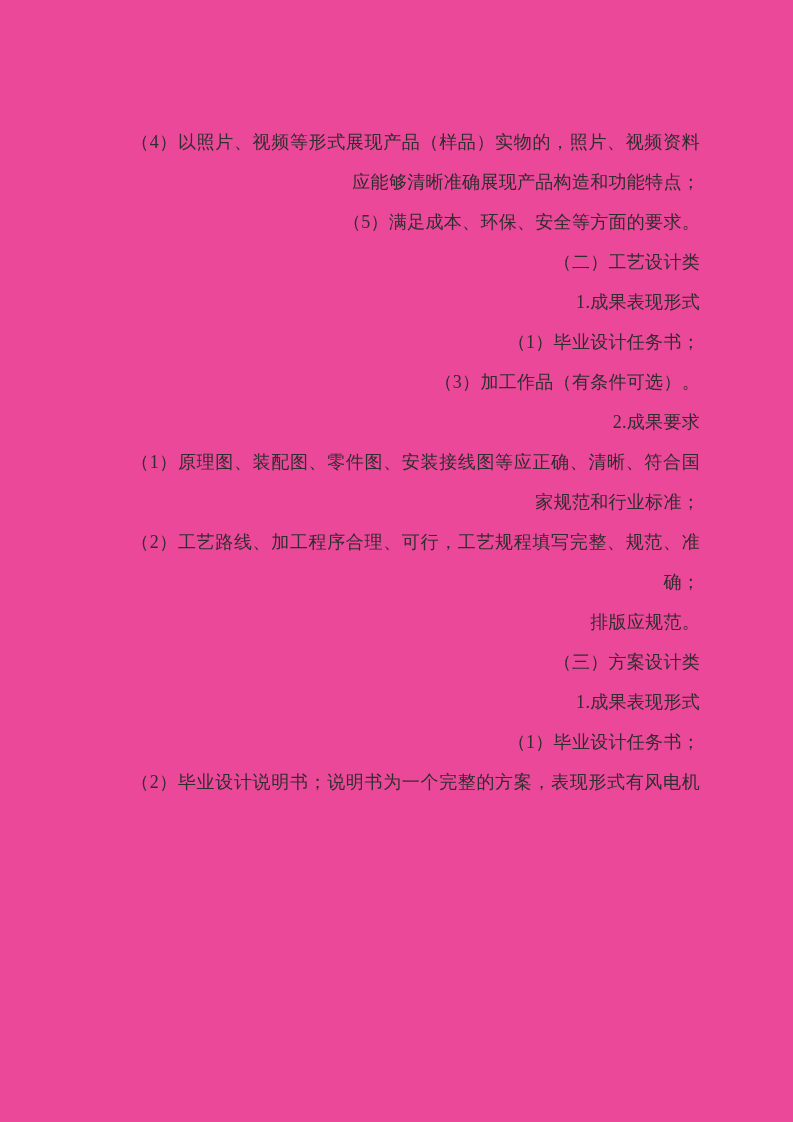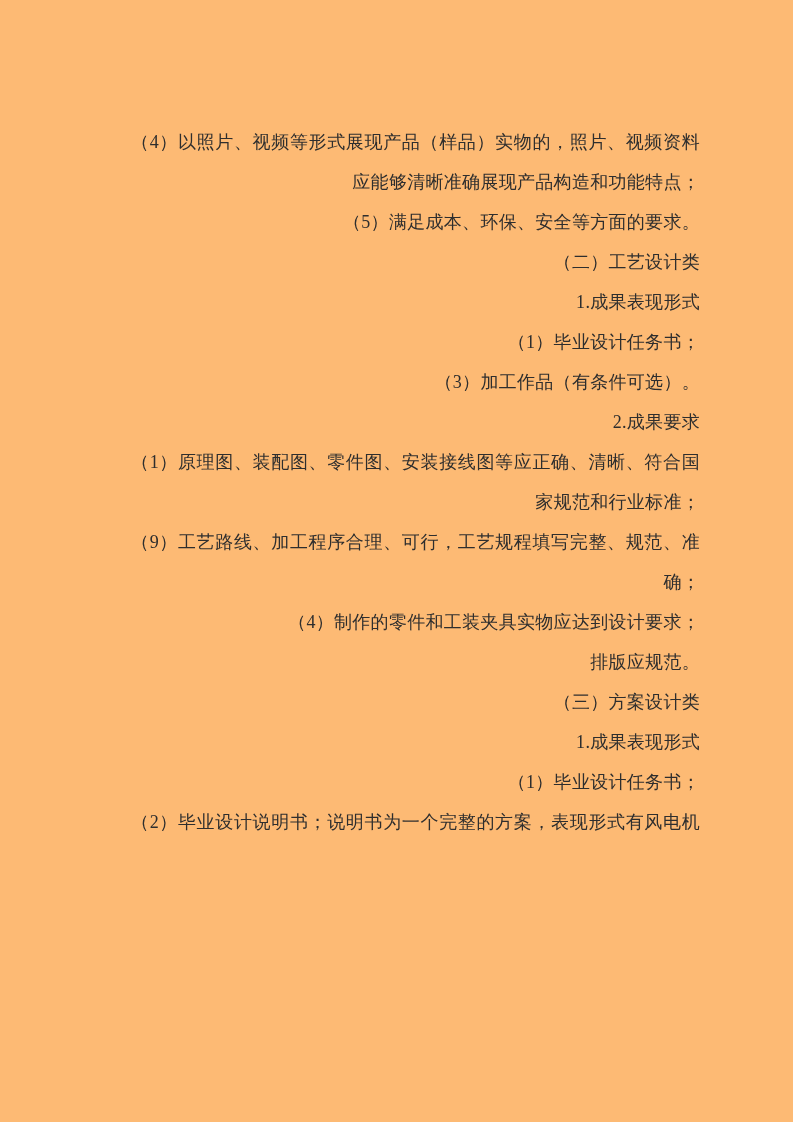--- a/index.html
+++ b/index.html
@@ -4,21 +4,21 @@
 <style>
   html, body {
     margin: 0;
     padding: 0;
     background: #ffffff;
   }
   .page {
     position: relative;
     width: 793px;
     height: 1122px;
-    background: #fdba74;
+    background: #ec4899;
     overflow: hidden;
   }
   .doc-content {
     position: absolute;
     left: 95px;
     top: 122px;
     width: 605px;
     font-family: "Liberation Serif", "DejaVu Serif", serif;
     font-size: 18px;
     line-height: 40px;
@@ -48,22 +48,21 @@
       <div class="text-line indent justify">（4）以照片、视频等形式展现产品（样品）实物的，照片、视频资料</div>
       <div class="text-line">应能够清晰准确展现产品构造和功能特点；</div>
       <div class="text-line indent">（5）满足成本、环保、安全等方面的要求。</div>
       <div class="text-line indent">（二）工艺设计类</div>
       <div class="text-line indent">1.成果表现形式</div>
       <div class="text-line indent">（1）毕业设计任务书；</div>
       <div class="text-line indent">（3）加工作品（有条件可选）。</div>
       <div class="text-line indent">2.成果要求</div>
       <div class="text-line indent justify">（1）原理图、装配图、零件图、安装接线图等应正确、清晰、符合国</div>
       <div class="text-line">家规范和行业标准；</div>
-      <div class="text-line indent justify">（9）工艺路线、加工程序合理、可行，工艺规程填写完整、规范、准</div>
+      <div class="text-line indent justify">（2）工艺路线、加工程序合理、可行，工艺规程填写完整、规范、准</div>
       <div class="text-line">确；</div>
-      <div class="text-line indent">（4）制作的零件和工装夹具实物应达到设计要求；</div>
       <div class="text-line">排版应规范。</div>
       <div class="text-line indent">（三）方案设计类</div>
       <div class="text-line indent">1.成果表现形式</div>
       <div class="text-line indent">（1）毕业设计任务书；</div>
       <div class="text-line indent justify">（2）毕业设计说明书；说明书为一个完整的方案，表现形式有风电机</div>
     </div>
 </div>
 
 </body></html>

